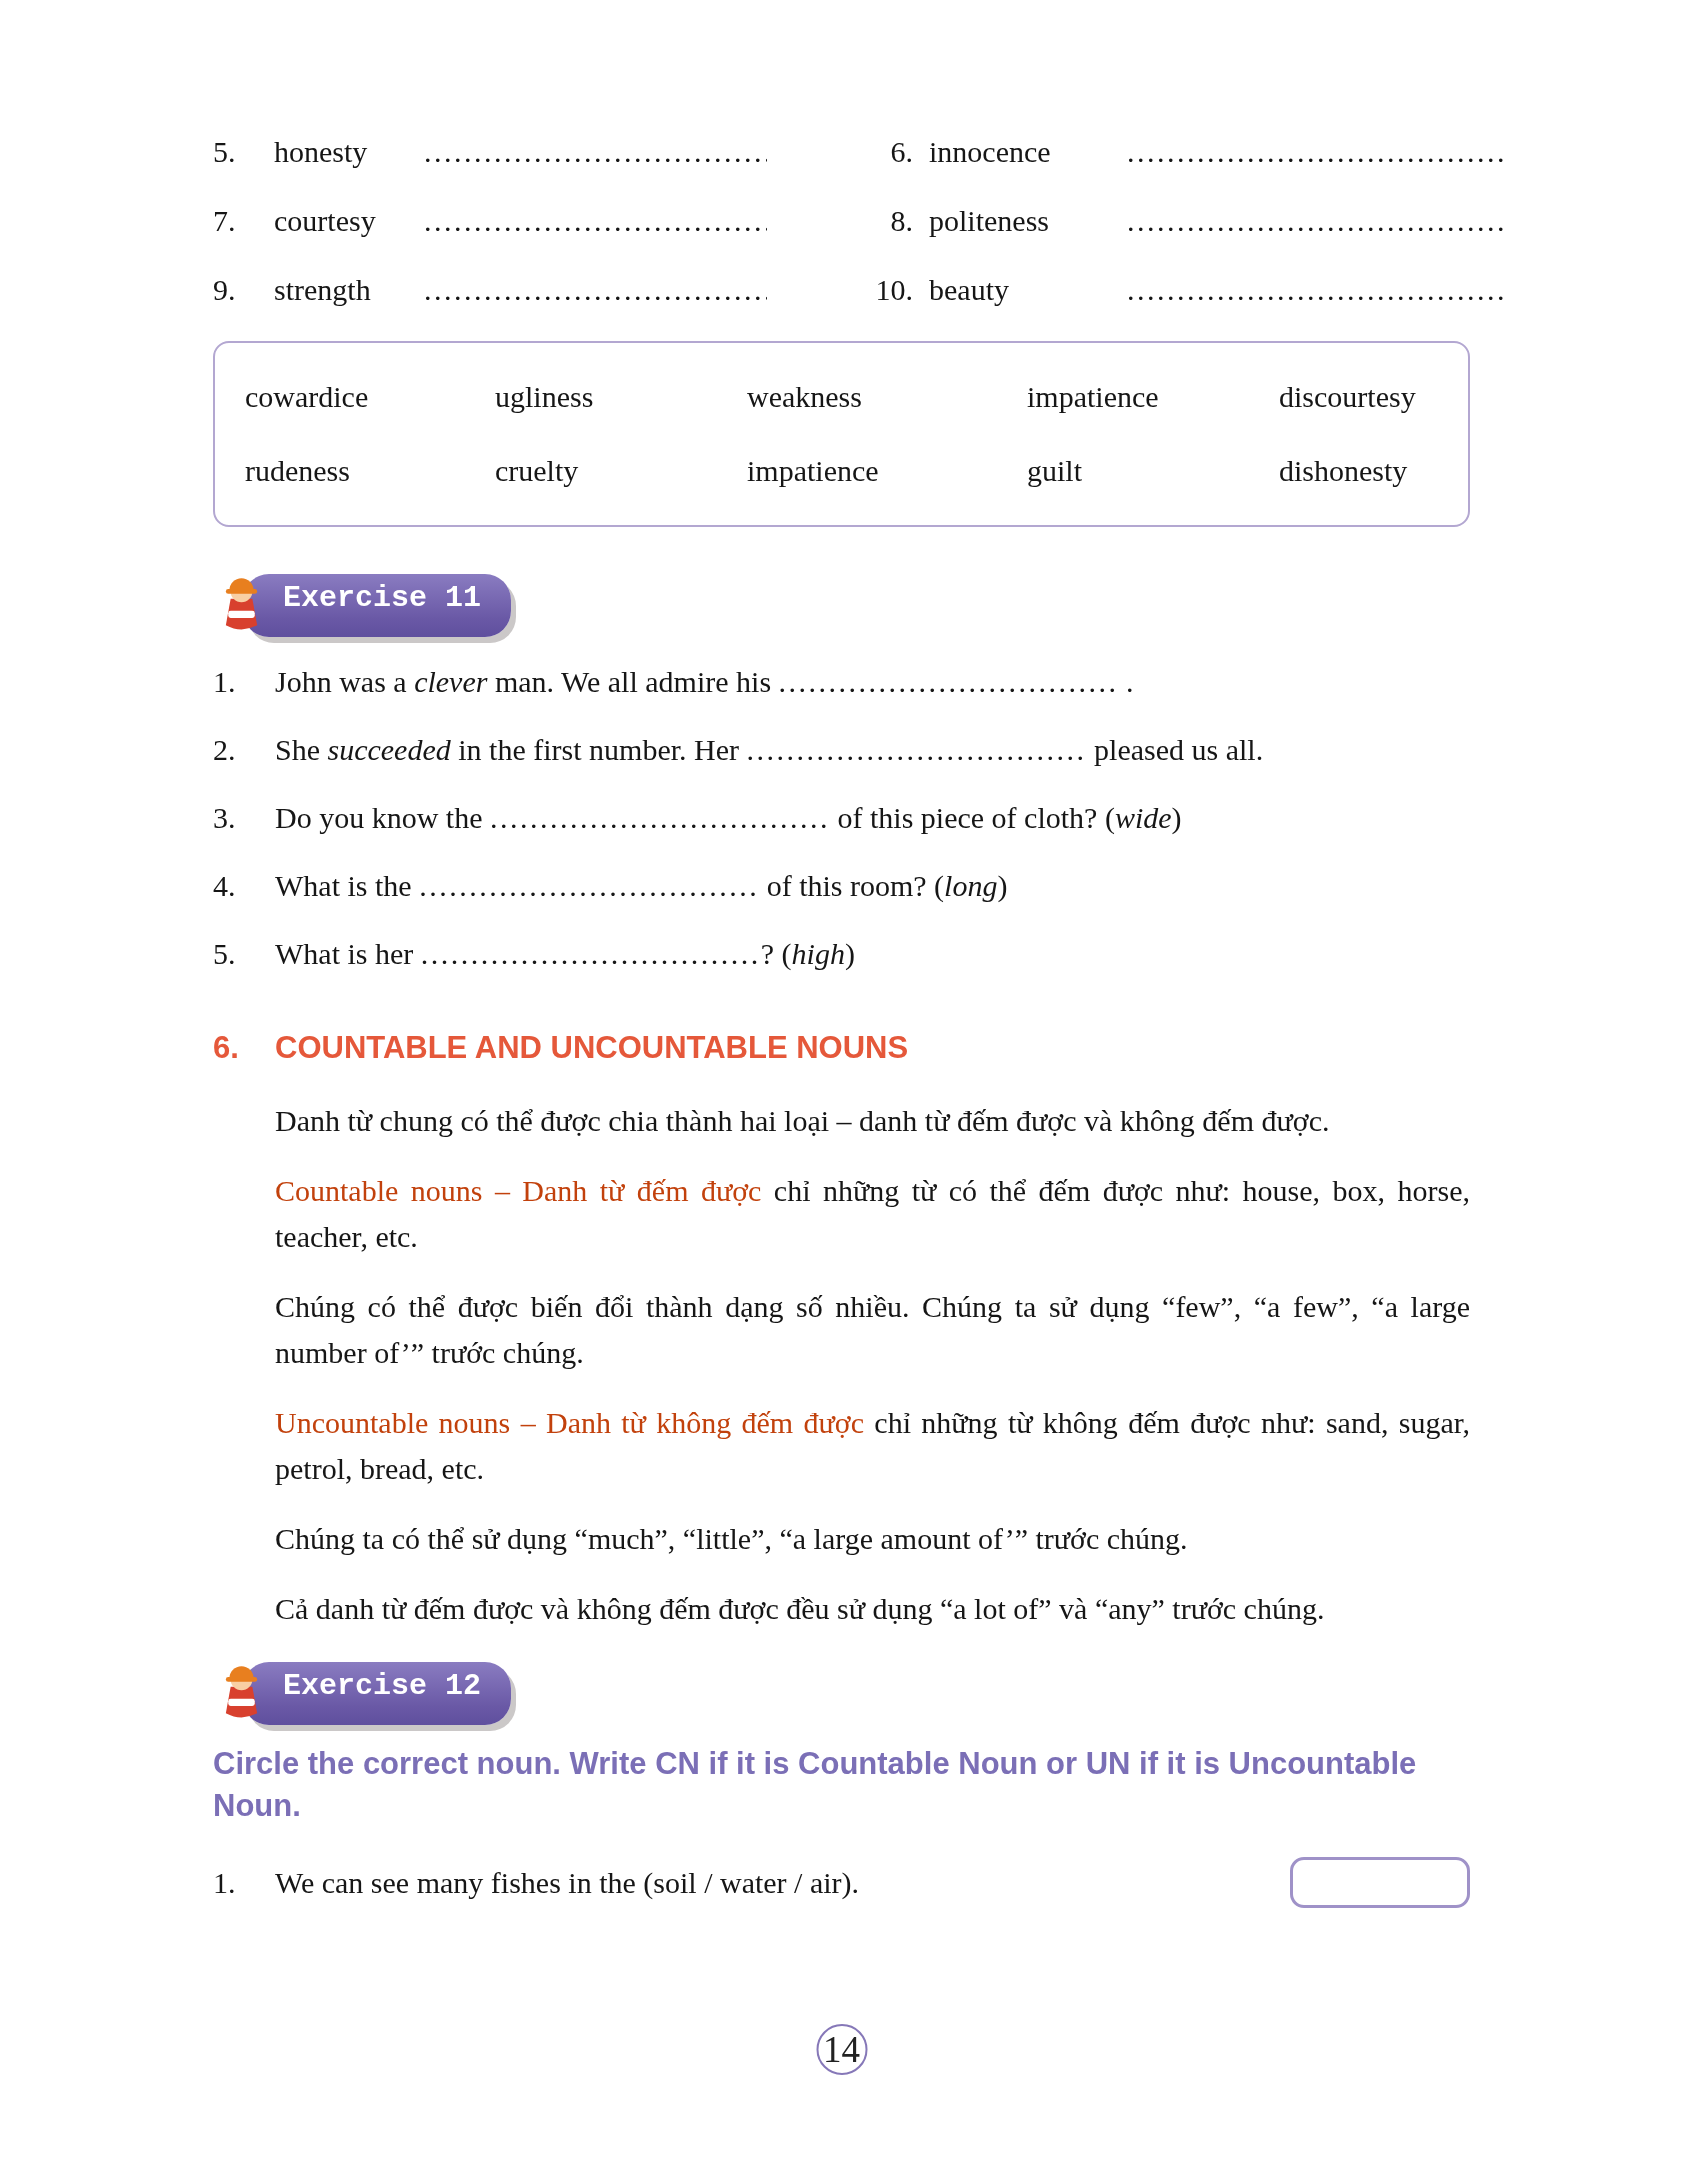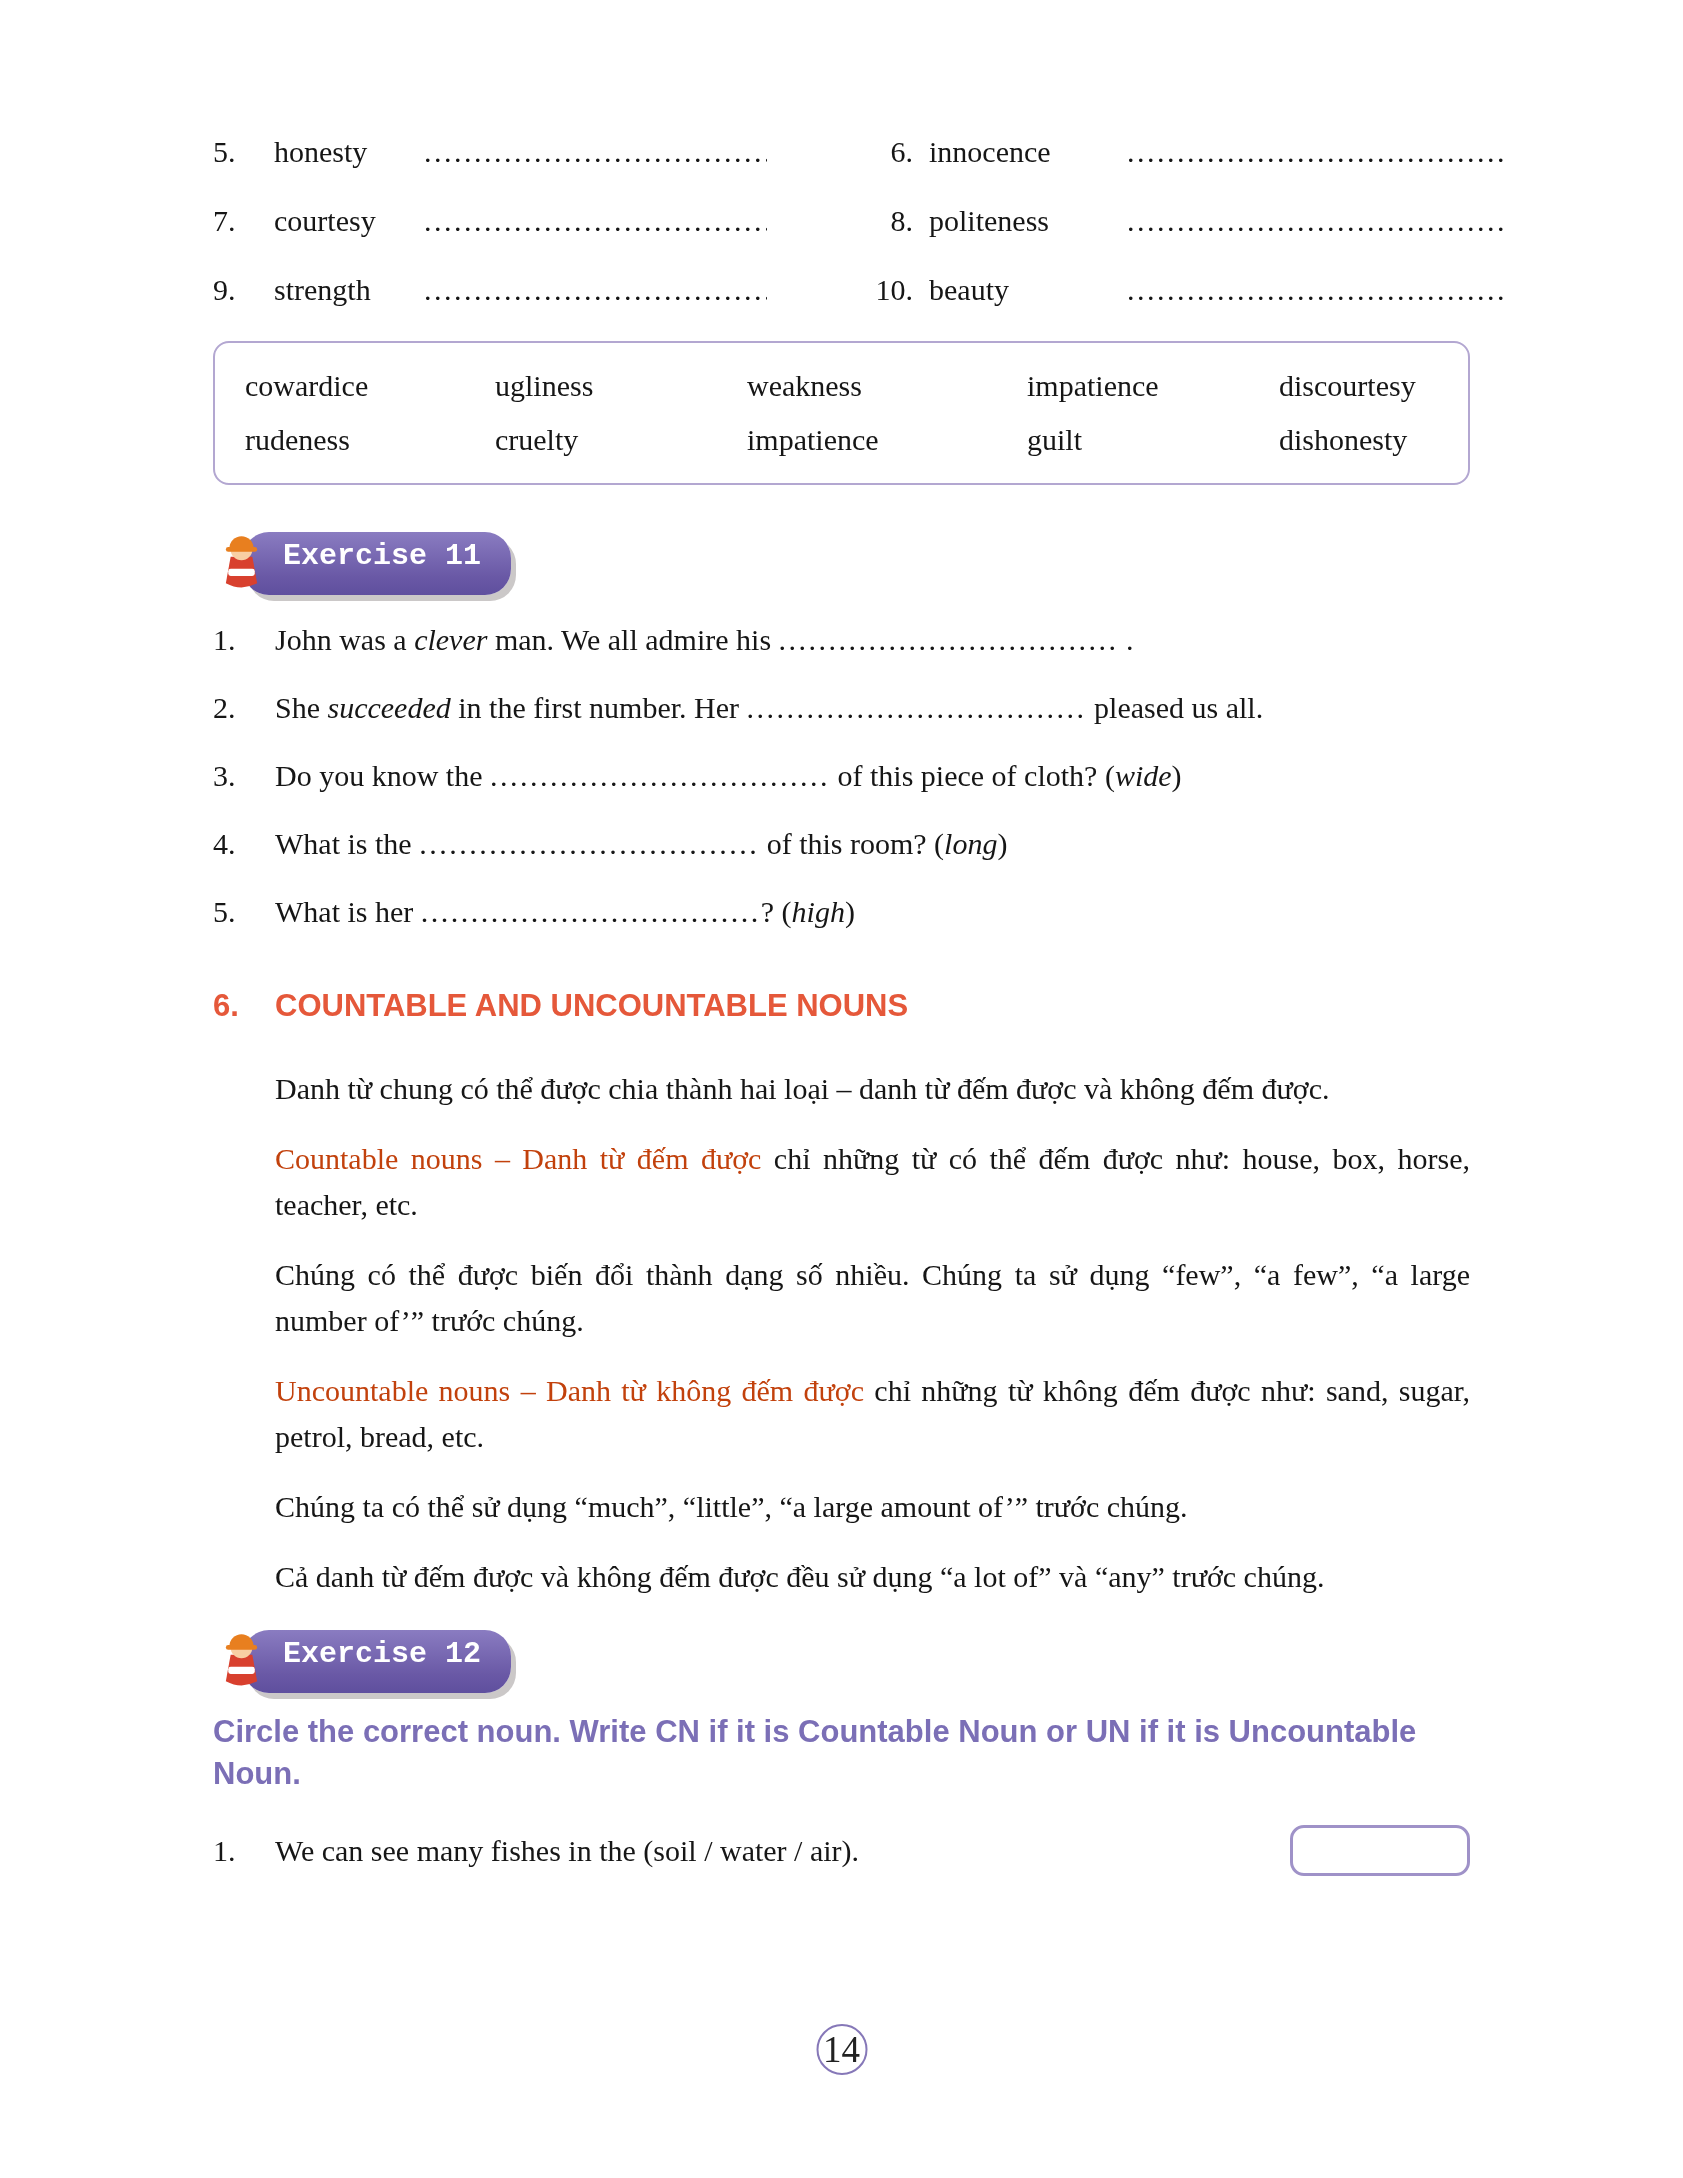--- a/index.html
+++ b/index.html
@@ -22,24 +22,24 @@
   .half-right .nf-num { width:73px; text-align:right; padding-right:16px; }
   .nf-word { width:150px; flex-shrink:0; }
   .half-right .nf-word { width:198px; }
   .dots { flex:1; overflow:hidden; white-space:nowrap; letter-spacing:2.5px; }
 
   
   .word-box {
     margin-top:20px;
     border:2px solid #b3a7d1;
     border-radius:16px;
-    padding:24px 30px;
+    padding:35px 30px;
     display:grid;
     grid-template-columns:250px 252px 280px 252px auto;
-    row-gap:16px;
+    row-gap:36px;
     font-size:30px; line-height:38px;
   }
 
   
   .badge-row { position:relative; margin-left:8px; height:55px; display:flex; align-items:center; }
   .badge-pill {
     position:relative;
     display:inline-flex; align-items:center;
     margin-left:22px;
     background:linear-gradient(180deg,#8a7cc1 0%,#6a59a6 70%,#5f4f9e 100%);
@@ -71,21 +71,21 @@
   
   .section-heading {
     margin-top:55px;
     display:flex;
     font-family:"Liberation Sans","DejaVu Sans",sans-serif;
     font-weight:bold;
     color:#e5583a;
     font-size:31px; line-height:40px;
   }
   .section-heading .snum { width:62px; flex-shrink:0; }
-  .paras { margin-top:40px; margin-left:62px; }
+  .paras { margin-top:30px; margin-left:62px; }
   .para { font-size:30px; line-height:46px; margin-bottom:24px; text-align:justify; }
   .para.noj { text-align:left; }
   .lead-orange { color:#c2410c; }
 
   
   .badge-row.ex12 { margin-top:34px; }
   .purple-heading.ex12 { margin-top:22px; width:1257px; }
   .item-row12 { margin-top:30px; display:flex; align-items:center; font-size:30px; line-height:38px; }
   .item-row12 .inum { width:62px; flex-shrink:0; }
   .answer-box {

